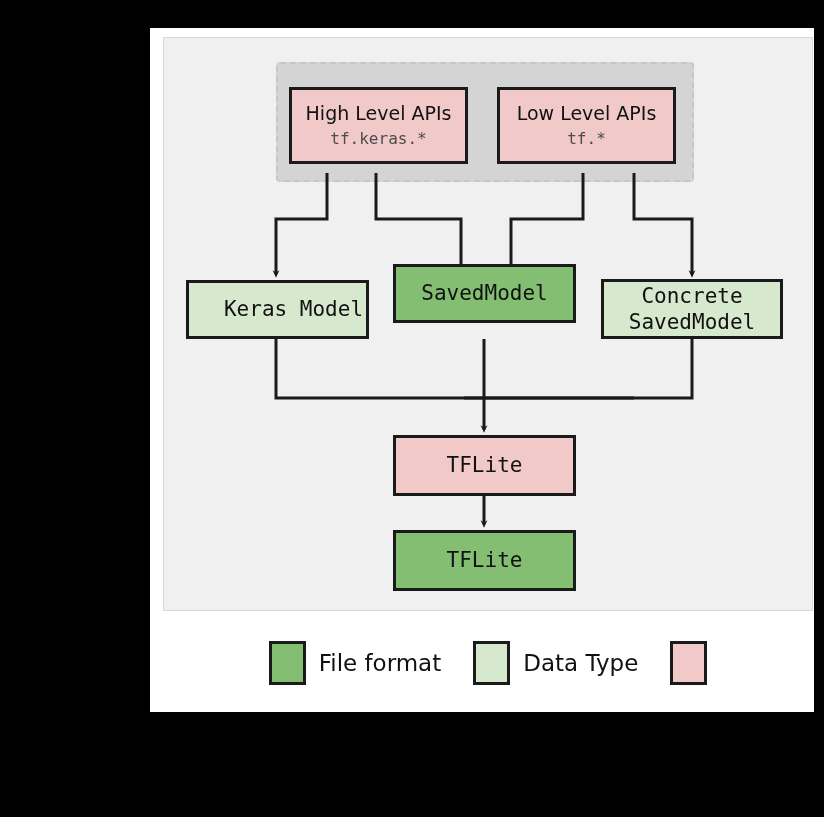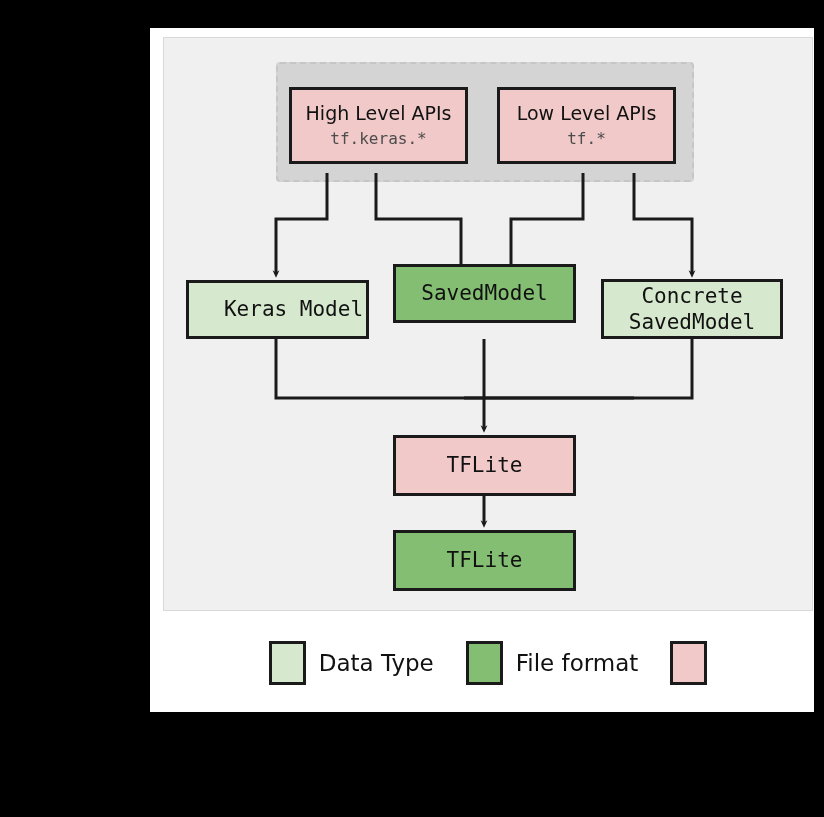--- a/index.html
+++ b/index.html
@@ -187,28 +187,28 @@
 
     <div class="node mono dgreen" style="left:229px; top:492px; width:183px; height:61px;">
       <span class="ln">TFLite</span>
     </div>
 
   </div>
 
   <div id="legend">
 
     <div class="legend-item">
+      <span class="swatch" style="background:#83be72"></span>
+      <span class="legend-label">File format</span>
+    </div>
+
+    <div class="legend-item">
       <span class="swatch" style="background:#d6e8cd"></span>
       <span class="legend-label">Data Type</span>
     </div>
 
     <div class="legend-item">
-      <span class="swatch" style="background:#83be72"></span>
-      <span class="legend-label">File format</span>
-    </div>
-
-    <div class="legend-item">
       <span class="swatch" style="background:#f2c9c9"></span>
     </div>
 
   </div>
 
 </div>
 
 </body></html>

